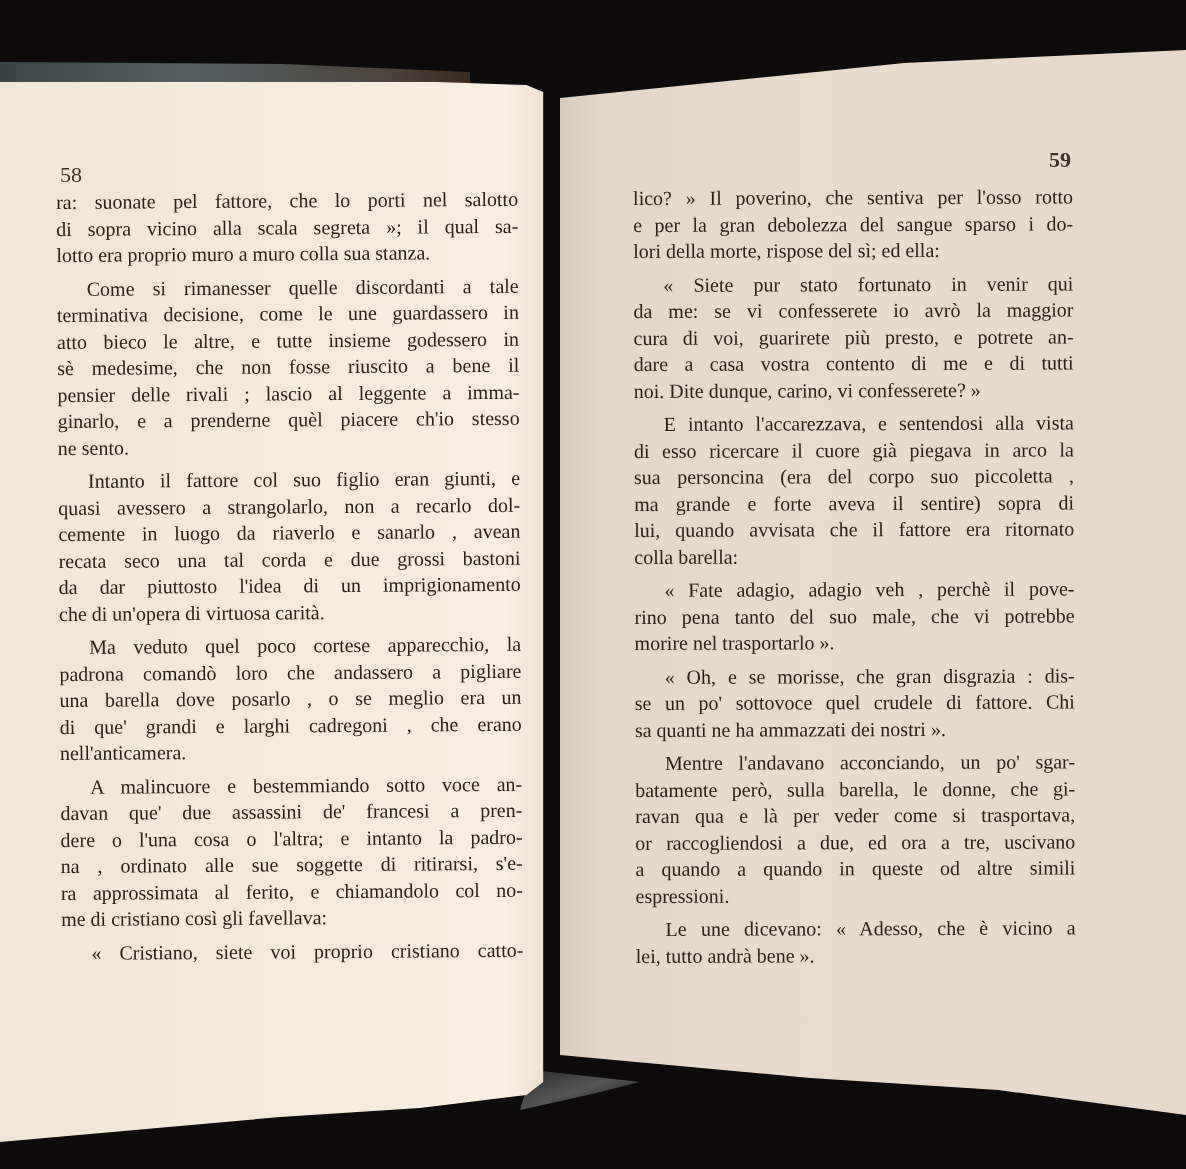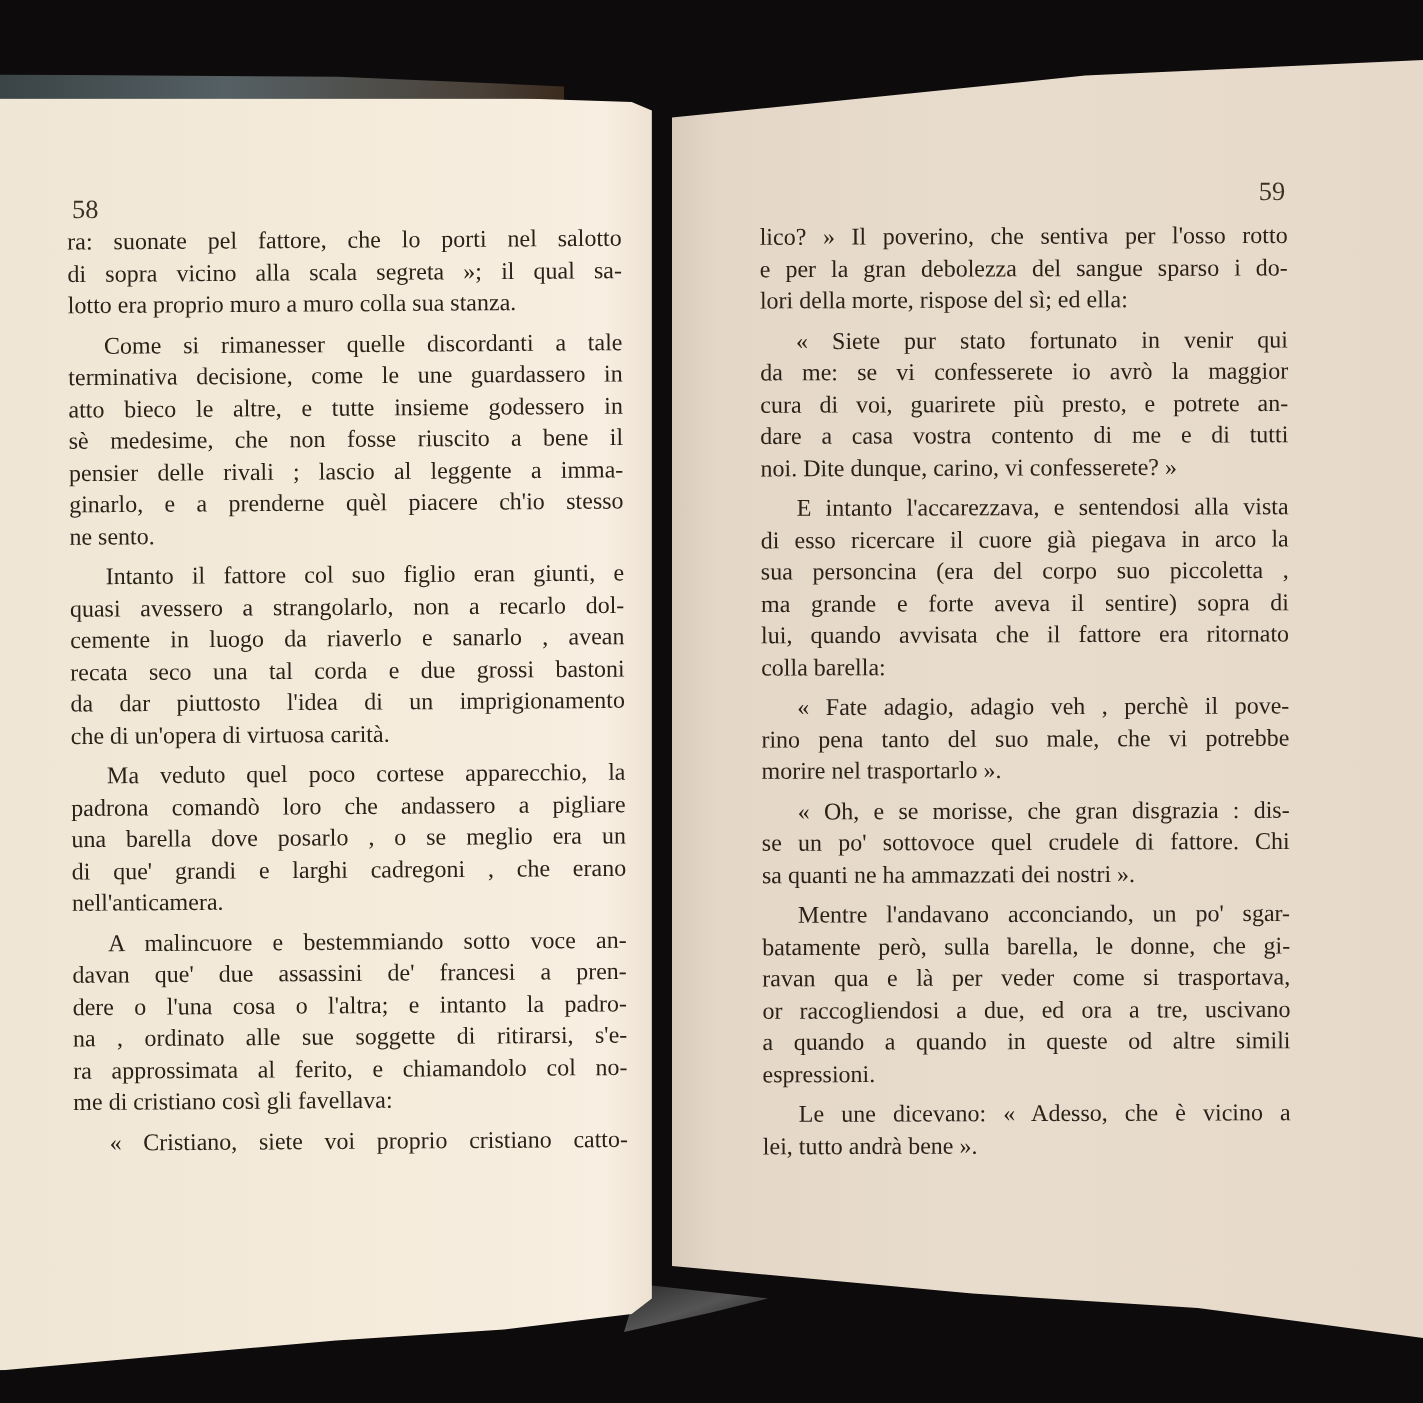--- a/index.html
+++ b/index.html
@@ -28,21 +28,21 @@
     background: linear-gradient(90deg, #f0e6d6 0%, #f5ebdb 55%, #f8eee1 90%, #e9dccb 100%);
     clip-path: polygon(0 0, 78% 0, 94% 3px, 97% 10px, 97% 1000px, 94% 1013px, 75% 1026px, 50% 1035px, 0 1060px);
   }
   .page-right {
     left: 560px; top: 50px; width: 626px; height: 1070px;
     background: linear-gradient(90deg, #d9cbbb 0%, #e4d7c7 6%, #e8dccd 40%, #e6d9ca 100%);
     clip-path: polygon(0 48px, 55% 13px, 100% 0, 100% 1065px, 70% 1040px, 40% 1028px, 0 1005px);
   }
   .page-num { position: absolute; font-size: 22px; color: #3a3025; }
   .pn-left { left: 60px; top: 80px; }
-  .pn-right { right: 115px; top: 97px; }
+  .pn-right { right: 115px; top: 97px; font-weight: bold; }
   .text-block { position: absolute; }
   .tb-left { left: 56px; top: 107px; width: 462px; transform: rotate(-0.4deg); transform-origin: left top; }
   .tb-right { left: 73px; top: 135px; width: 440px; transform: rotate(-0.2deg); transform-origin: left top; }
   .line { display: block; white-space: nowrap; text-align: justify; text-align-last: justify; height: 26.5px; }
   .line.last { text-align-last: left; }
   .line.indent { padding-left: 30px; }
   .line.gap { margin-top: 7px; }
 </style>
 </head>
 <body>

